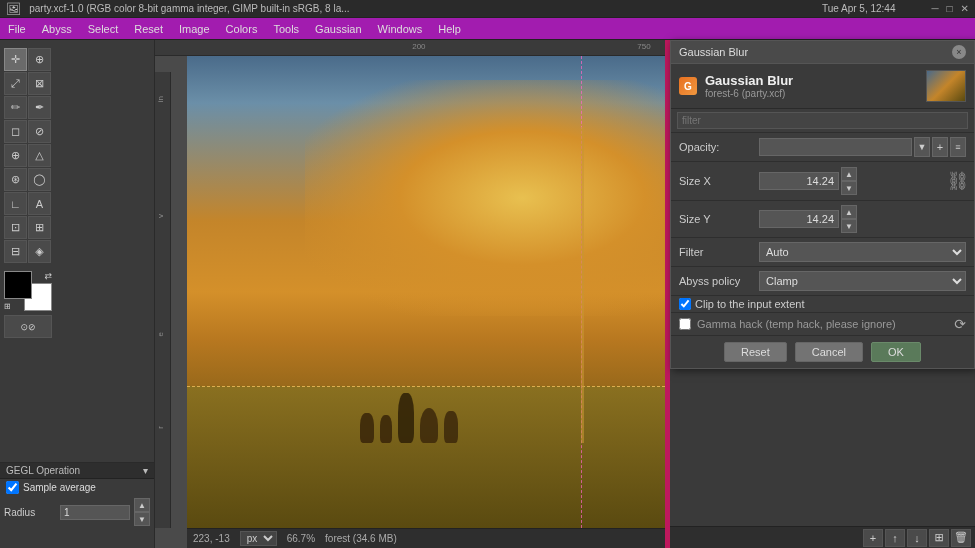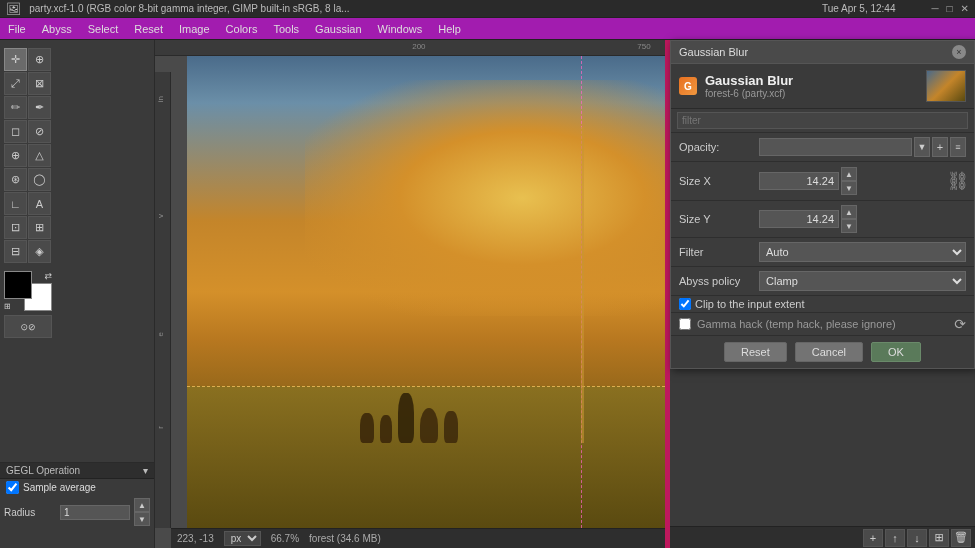--- a/index.html
+++ b/index.html
@@ -241,21 +241,21 @@
           </div>
 
           <div class="dashed-line-v"></div>
           <div class="dashed-line-h"></div>
 
           <div style="position:absolute; left:50%; top:15%; bottom:18%; width:3px; background:rgba(200,150,50,0.6);"></div>
         </div>
       </div>
     </div>
 
-    <div id="status-bar" style="position:relative; left:auto; right:auto; bottom:auto; margin-left:16px;">
+    <div id="status-bar" style="position:relative; left:auto; right:auto; bottom:auto; margin-left:32px;">
       <span>223, -13</span>
       <select style="background:#444; border:1px solid #555; color:#ccc; font-size:10px; padding:0 2px;">
         <option value="px">px</option>
       </select>
       <span>66.7%</span>
       <span>forest (34.6 MB)</span>
     </div>
   </div>
 
   <div id="right-panel">

